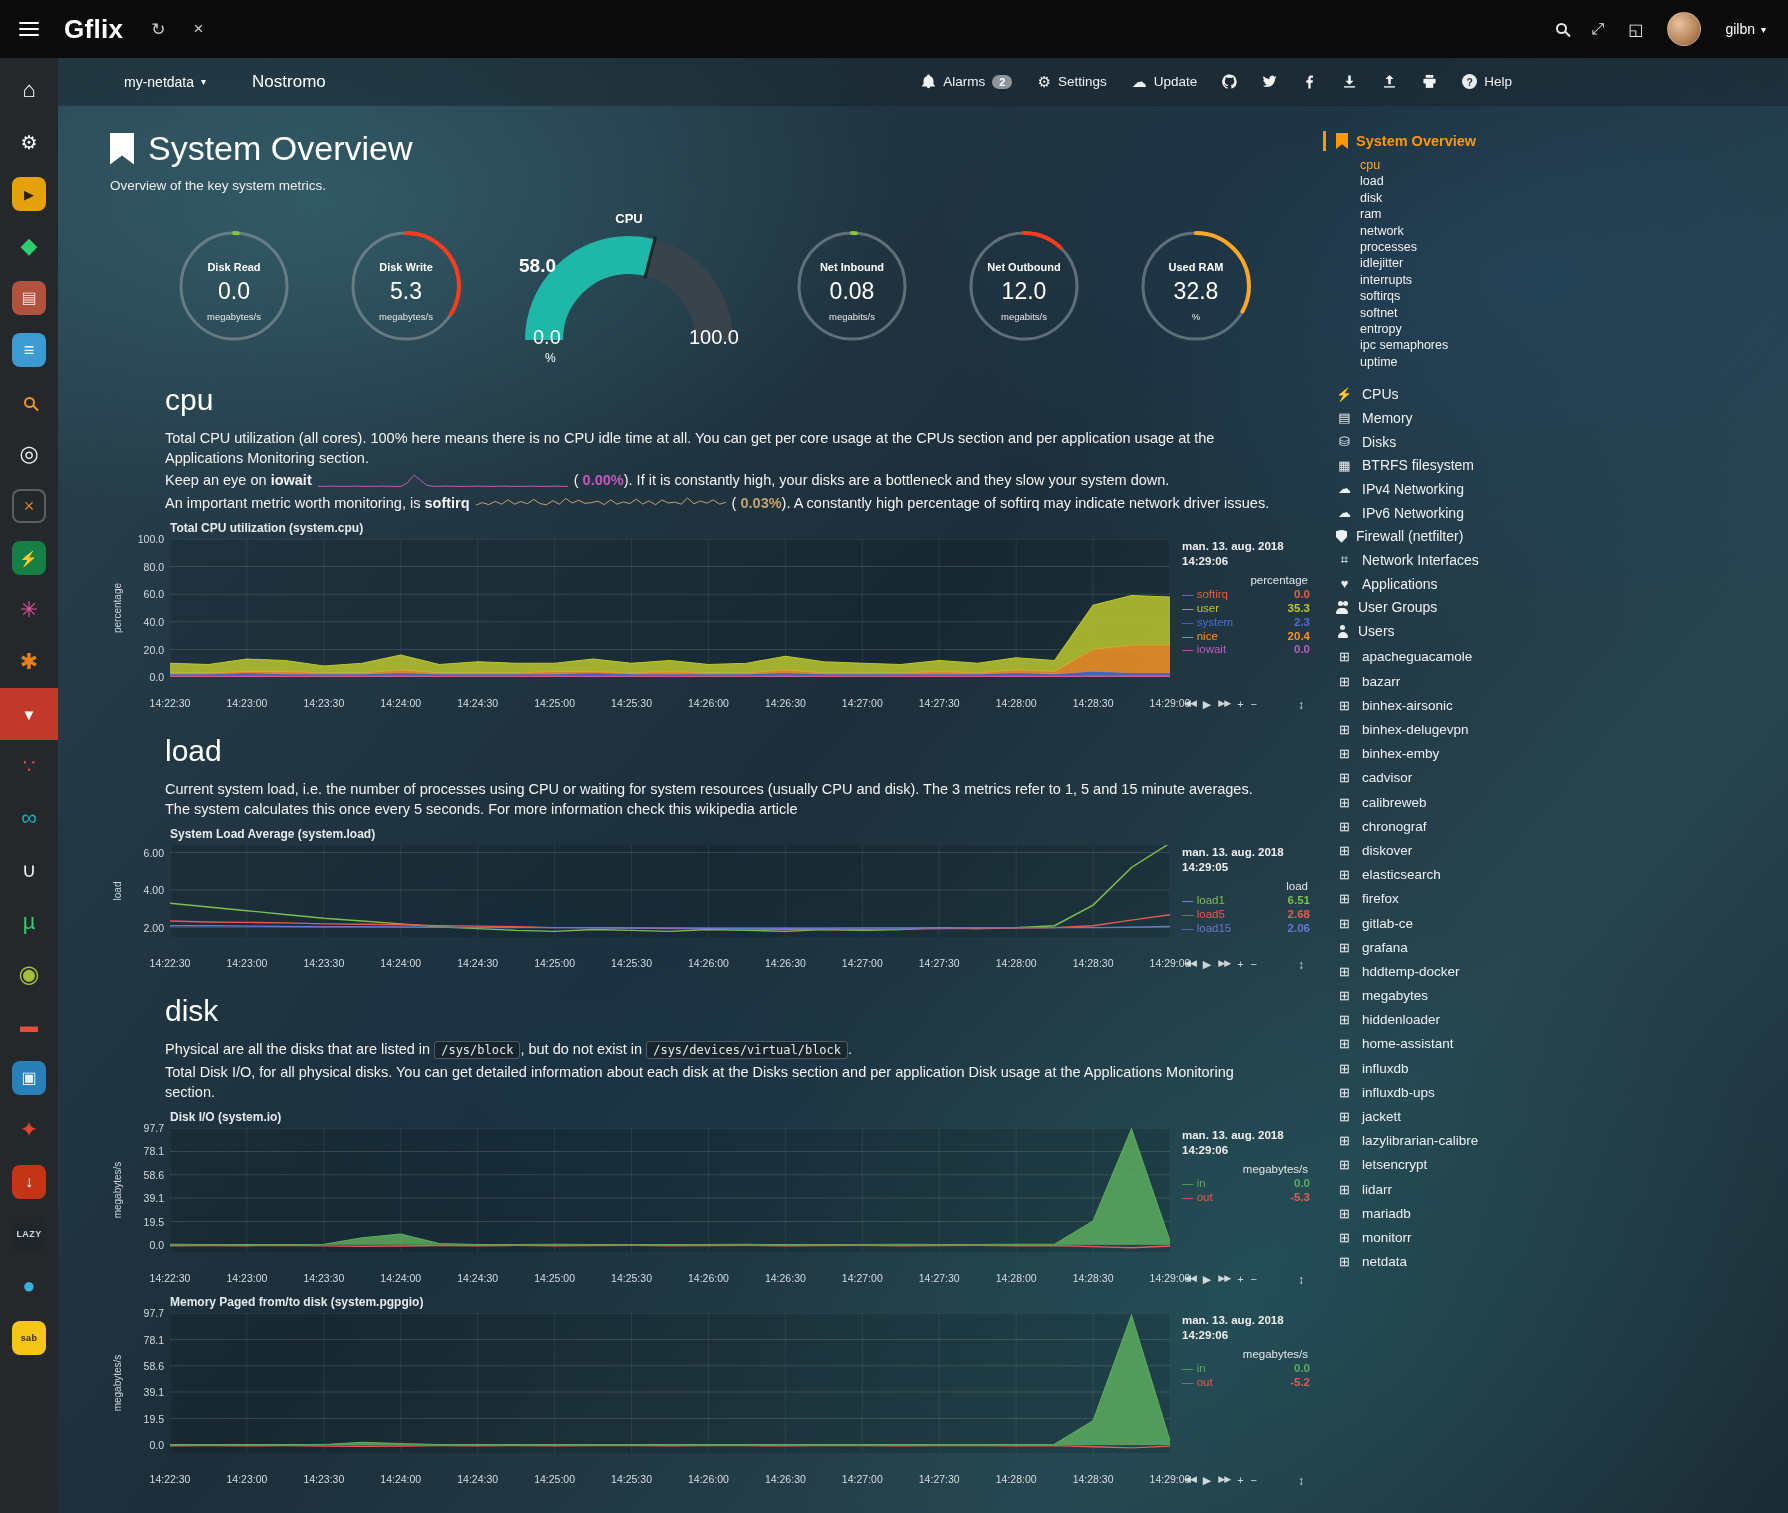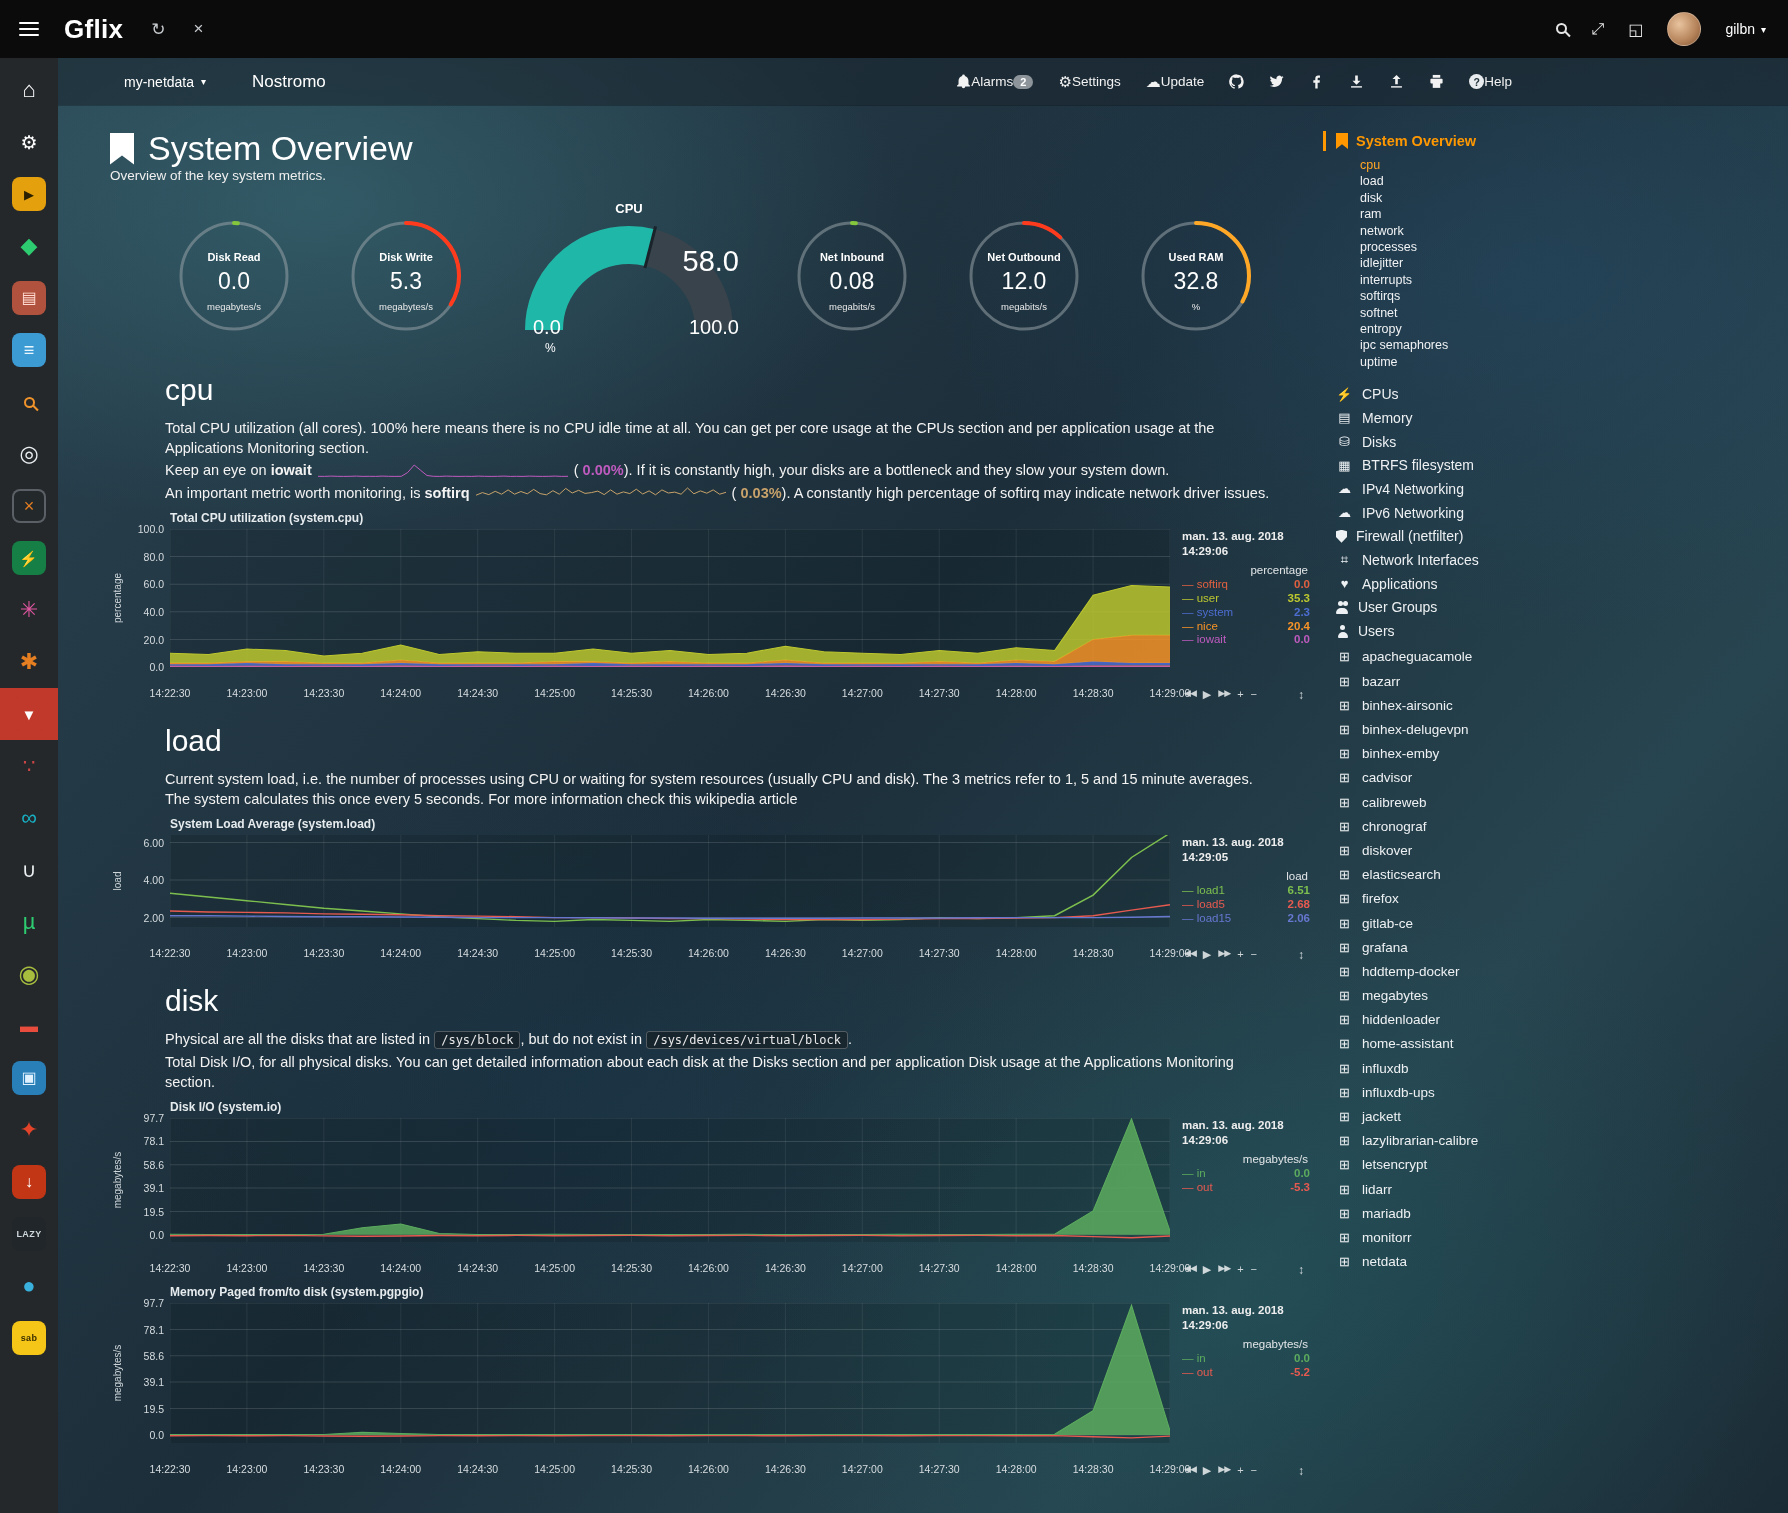--- a/index.html
+++ b/index.html
@@ -33,42 +33,42 @@
 .main{position:absolute;left:58px;top:58px;right:0;bottom:0;overflow:hidden;background:
  radial-gradient(900px 500px at 15% 10%, rgba(61,120,130,.5), transparent 65%),
  radial-gradient(1000px 600px at 85% 15%, rgba(40,80,110,.45), transparent 60%),
  radial-gradient(900px 700px at 70% 85%, rgba(30,90,95,.4), transparent 60%),
  radial-gradient(700px 500px at 30% 70%, rgba(25,55,75,.5), transparent 65%),
  linear-gradient(130deg,#2a4250,#1c2e3a 45%,#274550 75%,#1b2b35)}
 .ndbar{position:absolute;left:0;right:0;top:0;height:47px;background:rgba(26,38,46,.58);display:flex;align-items:center;color:#fff;padding-left:66px;z-index:6;box-shadow:0 1px 0 rgba(0,0,0,.25)}
 .hostdd{display:flex;align-items:center;gap:7px;font-size:14px;color:#fff}
 .hostname{margin-left:46px;font-size:17px}
 .nd-right{margin-left:auto;display:flex;align-items:center;gap:25px;padding-right:276px;font-size:13.5px}
-.nd-item{display:flex;align-items:center;color:#f2f2f2}
+.nd-item{display:flex;align-items:center;gap:7px;color:#f2f2f2}
 .badge{background:#8d959a;color:#fff;font-size:11px;border-radius:9px;padding:1px 7px;font-weight:bold}
 .glyph15{font-size:15px}
 .qm{width:15px;height:15px;border-radius:50%;background:#e8ecee;color:#22323a;display:inline-flex;align-items:center;justify-content:center;font-size:10.5px;font-weight:bold}
 .ndsvg{width:15px;height:15px;display:block}
 
 
 .content{position:absolute;left:0;top:47px;bottom:0;width:1252px;padding:24px 0 0 52px;color:#fff;overflow:hidden}
 .h1row{display:flex;align-items:center;gap:14px}
 .bm{width:24px;height:32px;background:#fff;clip-path:polygon(0 0,100% 0,100% 100%,50% 72%,0 100%)}
 h1{font-size:34px;font-weight:400;color:#fff}
-.subtitle{font-size:13.5px;color:#efefef}
+.subtitle{font-size:13.5px;margin-top:10px;color:#efefef}
 .gauges{display:flex;align-items:center;justify-content:center;gap:54px;margin:18px 0 6px 10px}
 .gauge-sm{position:relative;width:118px;height:118px;text-align:center}
 .gauge-sm>div{position:absolute;left:0;right:0}
 .gs-label{top:34px;font-size:11px;font-weight:bold}
 .gs-value{top:51px;font-size:23px}
 .gs-unit{top:84px;font-size:9.5px;color:#e9e9e9}
 .gauge-big{position:relative;width:220px;height:150px}
 .gauge-big svg{position:absolute;top:14px;left:0}
 .gb-label{position:absolute;top:0;left:0;right:0;text-align:center;font-size:13px;font-weight:bold}
-.gb-value{position:absolute;top:44px;left:0;right:0;text-align:right;font-size:29px;font-weight:normal}
+.gb-value{position:absolute;top:44px;left:0;right:0;text-align:left;font-size:19px;font-weight:bold}
 .gb-min{position:absolute;bottom:12px;left:14px;font-size:20px}
 .gb-max{position:absolute;bottom:12px;right:0;font-size:20px}
 .gb-unit{position:absolute;bottom:-4px;left:26px;font-size:12px}
 .sec{font-size:30px;font-weight:400;margin:22px 0 12px 55px}
 .desc{font-size:14.5px;line-height:1.35;margin:3px 0 3px 55px;color:#f3f3f3;max-width:1110px}
 .desc b{font-weight:bold}
 .spark{display:inline-block;vertical-align:middle;margin:0 6px;height:16px}
 .codepill{font-family:"DejaVu Sans Mono",monospace;font-size:12px;background:rgba(20,26,30,.55);border:1px solid rgba(255,255,255,.25);border-radius:3px;padding:1px 6px;color:#e8e8e8}
 
 

